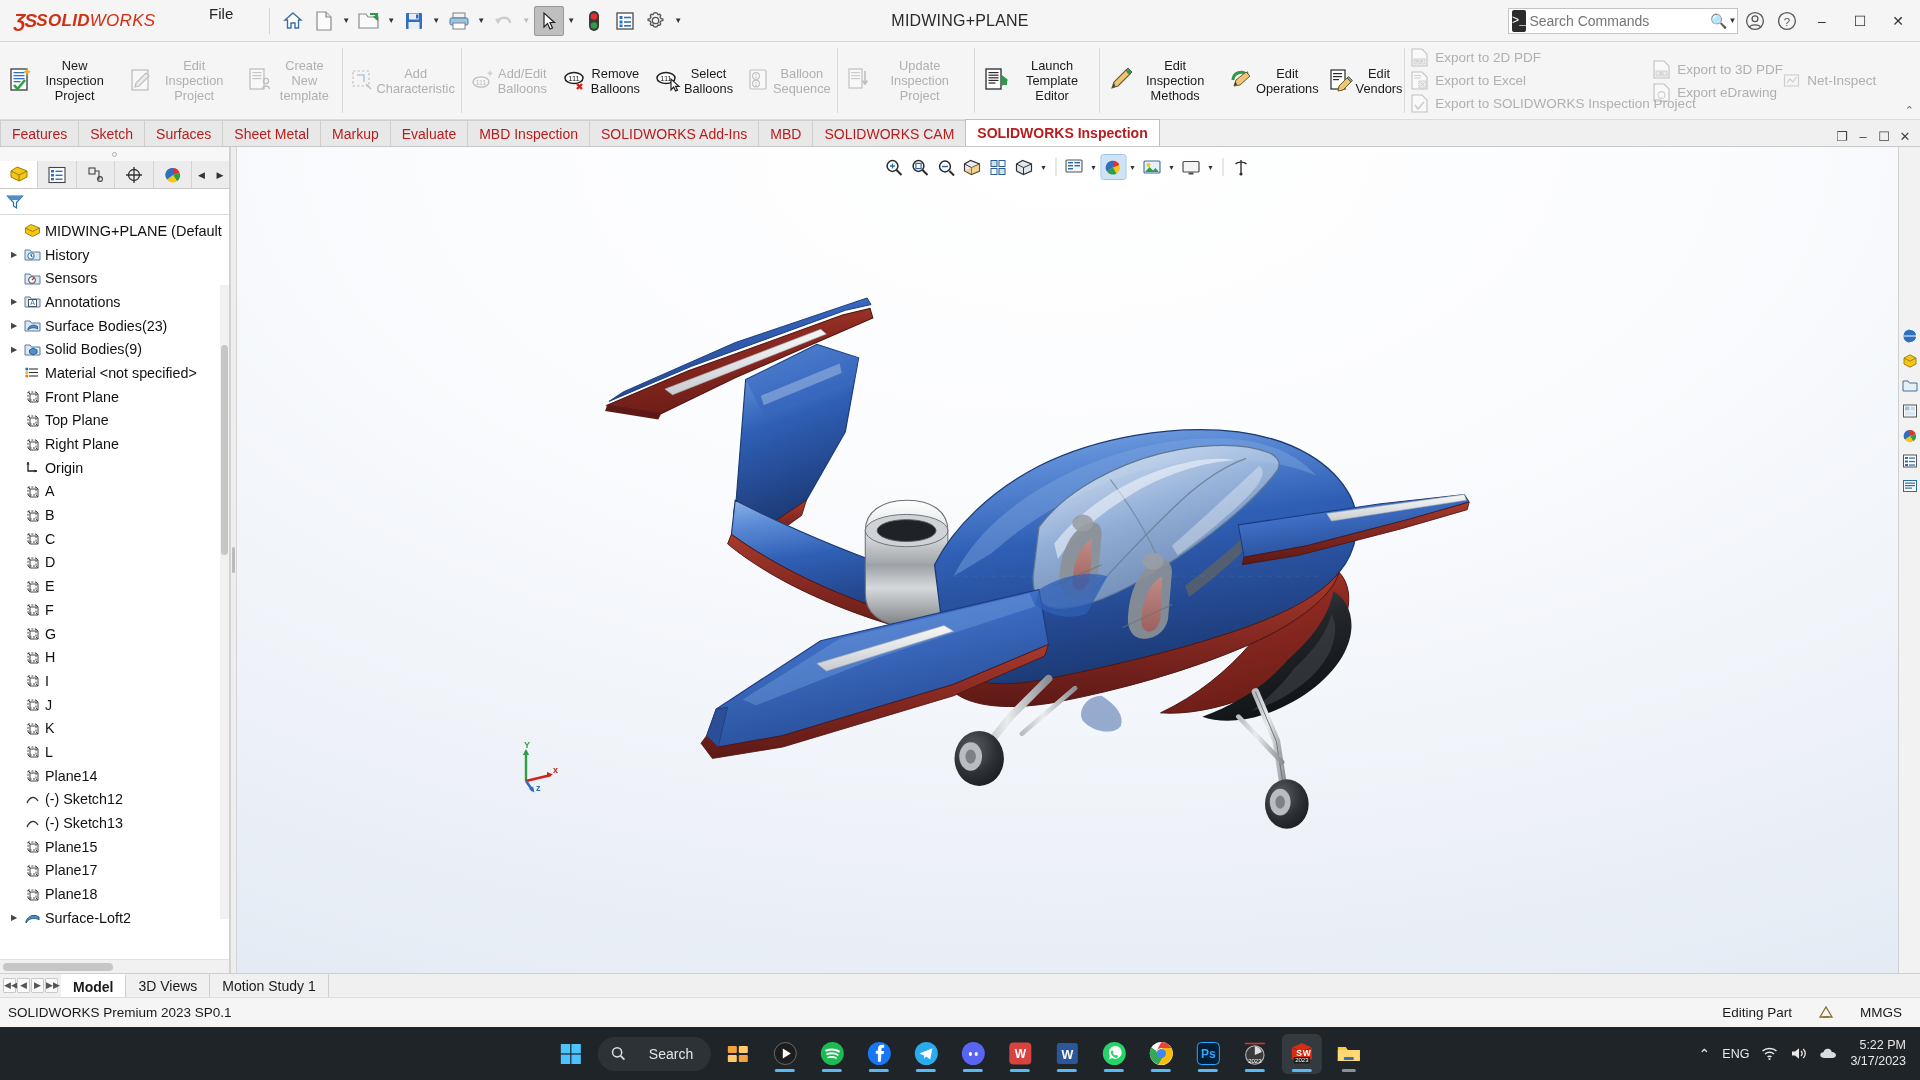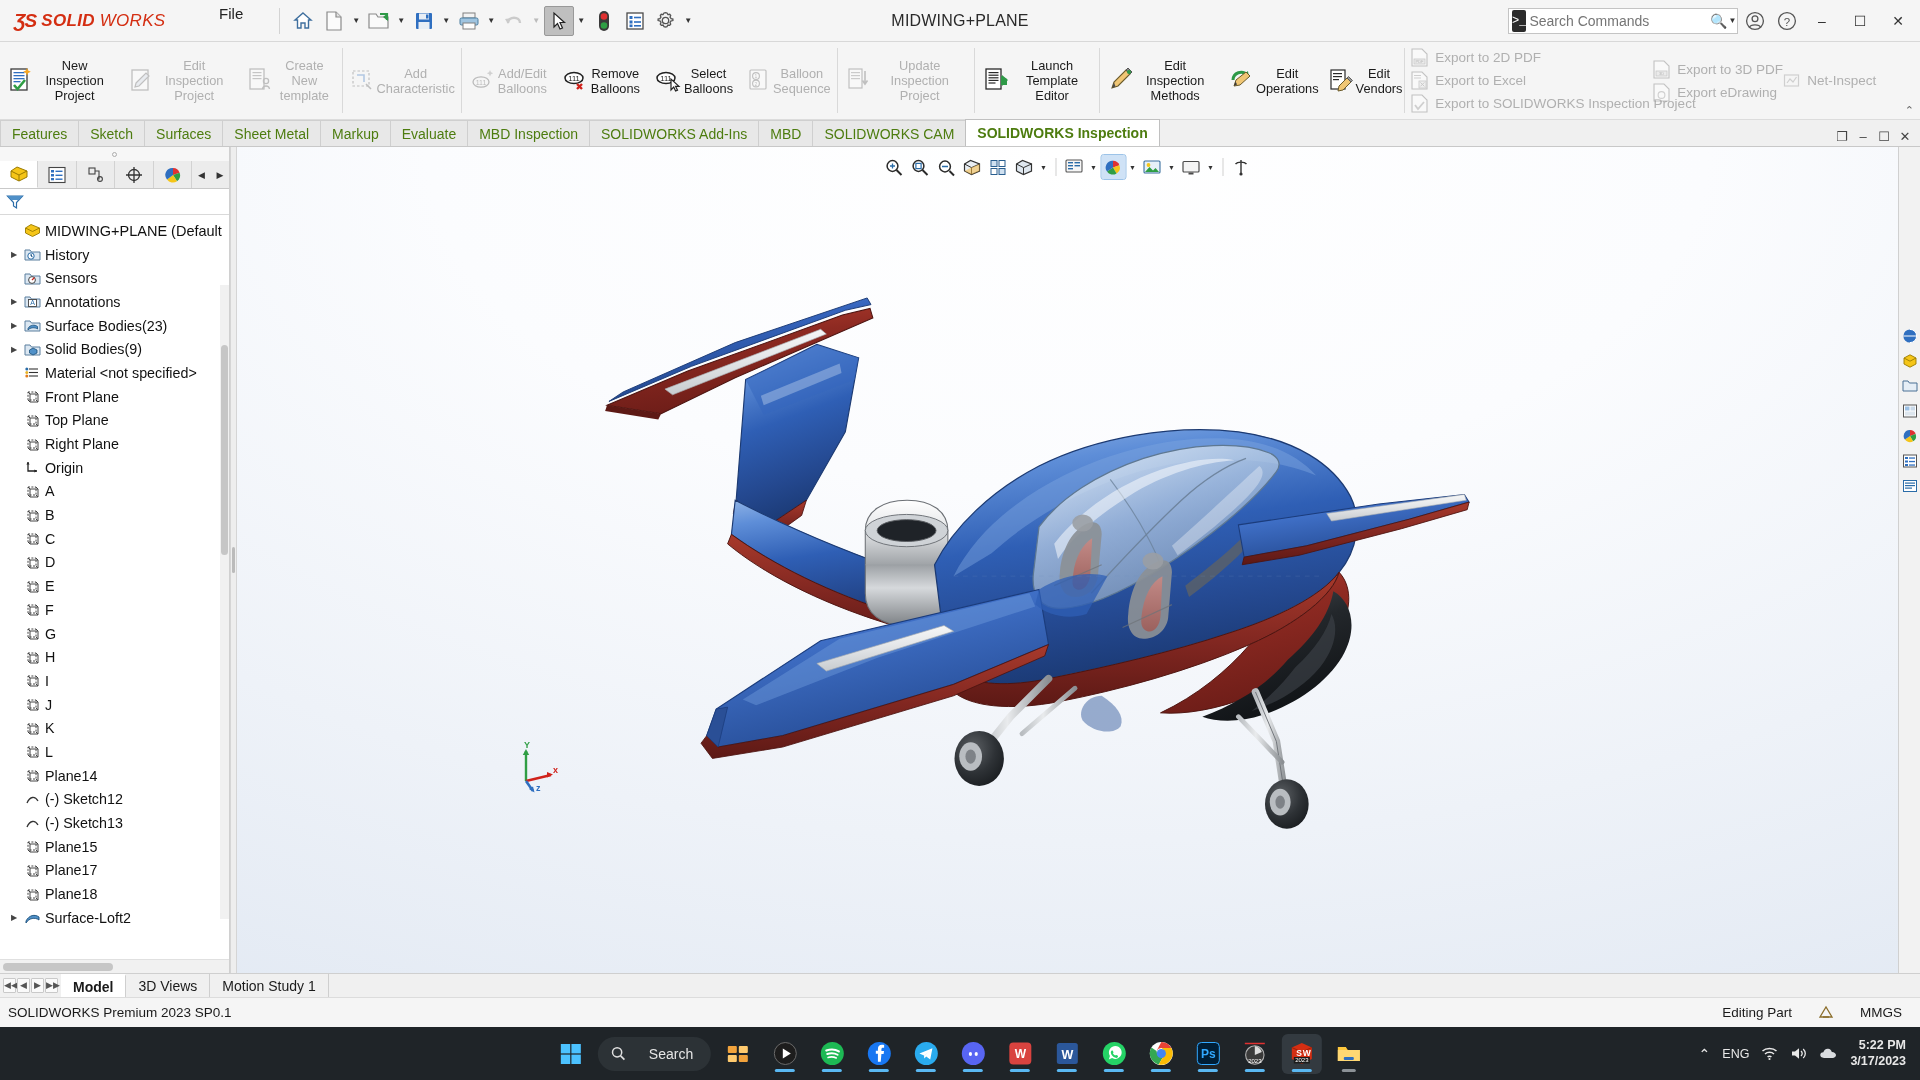--- a/index.html
+++ b/index.html
@@ -11,21 +11,21 @@
     background:#fff;
     -webkit-font-smoothing: antialiased;
   }
   #app { position:relative; width:1920px; height:1080px; display:flex; flex-direction:column; }
 
   
   .titlebar {
     height:42px; min-height:42px; display:flex; align-items:center;
     background:#f5f5f5; border-bottom:1px solid #d8d8d8; position:relative;
   }
-  .sw-logo { display:flex; align-items:center; padding:0 8px 0 14px; gap:5px;}
+  .sw-logo { display:flex; align-items:center; padding:0 8px 0 14px; }
   .sw-logo .ds { color:#d42e12; font-weight:bold; font-size:19px; font-style:italic; letter-spacing:-1px;}
   .sw-logo .solid { color:#d42e12; font-weight:bold; font-size:17px; font-style:italic; letter-spacing:0.3px;}
   .sw-logo .works { color:#d42e12; font-weight:normal; font-size:17px; font-style:italic; letter-spacing:0.3px;}
   .menubar { display:flex; align-items:center; height:100%; gap:8px; margin-left:18px;flex-direction:column;}
   .menubar .mi { padding:5px 13px; font-size:15px; color:#222; cursor:default; border-radius:2px;}
   .pin-icon { margin-left:10px; color:#9a9a9a; font-size:17px; transform:rotate(40deg); display:inline-block;}
   .tb-sep { width:1px; height:26px; background:#d3d3d3; margin:0 8px;}
   .qat { display:flex; align-items:center; gap:1px; }
   .qat .qbtn { width:30px; height:30px; display:flex; align-items:center; justify-content:center; border-radius:2px; cursor:default;}
   .qat .qbtn.sel { background:#bfbfbf; border:1px solid #999;}
@@ -54,21 +54,21 @@
   }
   .rbtn.disabled { color:#b0b0b0; }
   .rbtn .ico { height:30px; display:flex; align-items:center; justify-content:center; margin-bottom:3px;}
   .rbtn .lbl { white-space:pre-line; }
   .rlist { display:flex; flex-direction:column; justify-content:center; padding:3px 0; }
   .rlistitem { display:flex; align-items:center; gap:7px; font-size:13.5px; padding:2px 10px 2px 6px; color:#b0b0b0; cursor:default; white-space:nowrap;}
   .ribbon-collapse { position:absolute; right:6px; bottom:2px; font-size:11px; color:#666;}
 
   
   .cmdtabs { height:27px; min-height:27px; background:#f0f0f0; display:flex; align-items:flex-end; border-bottom:1px solid #c8c8c8; position:relative;}
-  .ctab { padding:4px 11px 4px; font-size:14px; color:#4d7c0f; border:1px solid transparent; border-bottom:none; cursor:default; background:#e8e8e8; border-color:#cfcfcf; margin-right:-1px; height:26px; display:flex; align-items:center;margin-top:8px;}
+  .ctab { padding:4px 11px 4px; font-size:14px; color:#b91c1c; border:1px solid transparent; border-bottom:none; cursor:default; background:#e8e8e8; border-color:#cfcfcf; margin-right:-1px; height:26px; display:flex; align-items:center;margin-top:8px;}
   .ctab.active { background:#fff; font-weight:bold; border-color:#c0c0c0; height:27px; position:relative; z-index:2;}
   .cmdtabs-right { margin-left:auto; display:flex; align-items:center; gap:3px; padding:0 6px 2px 0; color:#444;}
   .cmdtabs-right span { font-size:13px; width:18px; text-align:center;}
 
   
   .main { flex:1; display:flex; position:relative; min-height:0; }
 
   
   .fmgr { width:230px; min-width:230px; background:#f7f7f7; display:flex; flex-direction:column; border-right:1px solid #d0d0d0; position:relative;}
   .fm-handle { height:14px; display:flex; align-items:center; justify-content:center;}
@@ -122,21 +122,21 @@
 
   
   .taskbar { height:53px; min-height:53px; background:#1f2428; display:flex; align-items:center; position:relative;}
   .tb-center { position:absolute; left:50%; transform:translateX(-50%); display:flex; align-items:center; gap:7px;}
   .tbi { width:40px; height:40px; border-radius:6px; display:flex; align-items:center; justify-content:center; position:relative; cursor:default;}
   .tbi.active { background:#333a40;}
   .tbi .under { position:absolute; bottom:2px; width:14px; height:3px; border-radius:2px; background:#8b9196;}
   .tbi .under.on { background:#5ab8f2; width:20px;}
   .tb-search { display:flex; align-items:center; gap:23px; height:34px; padding:0 18px 0 13px; border-radius:18px; background:#2c3236; color:#e6e6e6; font-size:14px;}
   .tb-right2 { margin-left:auto; display:flex; align-items:center; gap:12px; color:#e8e8e8; font-size:12.5px; padding-right:14px;}
-  .clock { text-align:right; line-height:1.25; font-size:12.5px;font-weight:bold;}
+  .clock { text-align:right; line-height:1.25; font-size:12.5px;}
   svg { display:block; }
 </style>
 </head>
 <body>
 
 <div id="app">
 
   <div class="titlebar">
     <div class="sw-logo">
       <span class="ds">ƷS</span>

